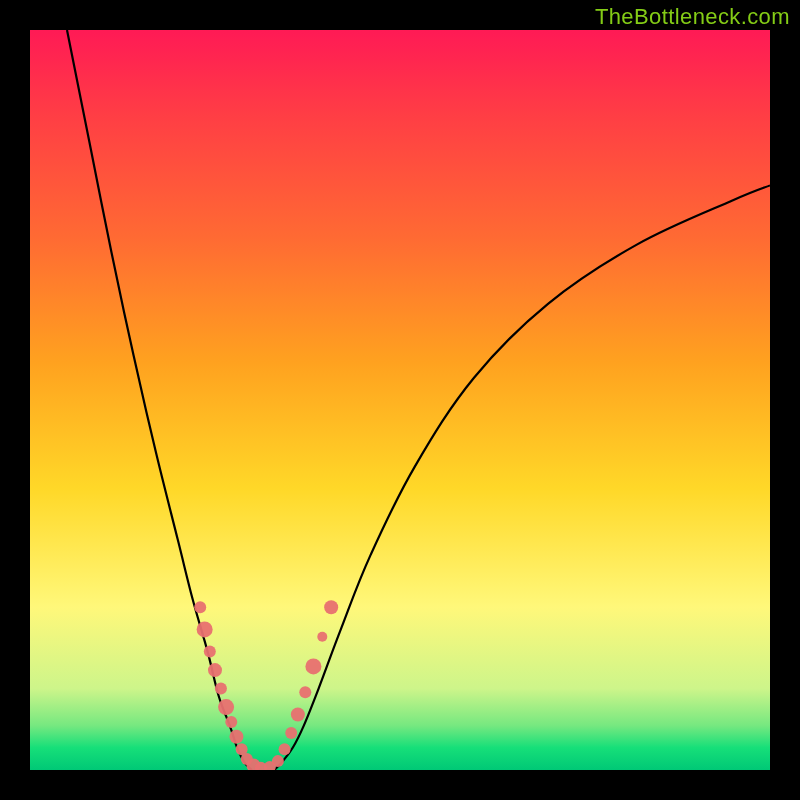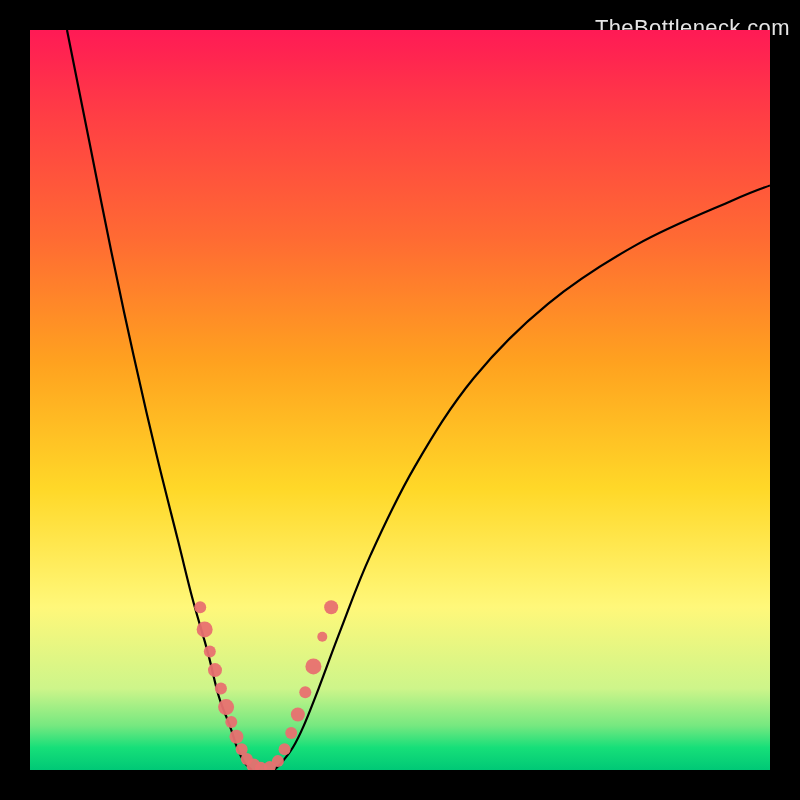--- a/index.html
+++ b/index.html
@@ -32,25 +32,25 @@
       #ffd828 62%,
       #fff87a 78%,
       #cdf58a 89%,
       #76e880 94%,
       #16df79 97%,
       #00c876 100%
     );
   }
   .watermark {
     position: absolute;
-    top: 15px;
+    top: 4px;
     right: 10px;
     font-size: 22px;
     font-weight: 500;
-    color: #e5e5e5;
+    color: #84cc16;
     letter-spacing: 0.4px;
     user-select: none;
     text-align: center;
   }
   svg.curve {
     position: absolute;
     left: 0;
     top: 0;
     width: 740px;
     height: 740px;

